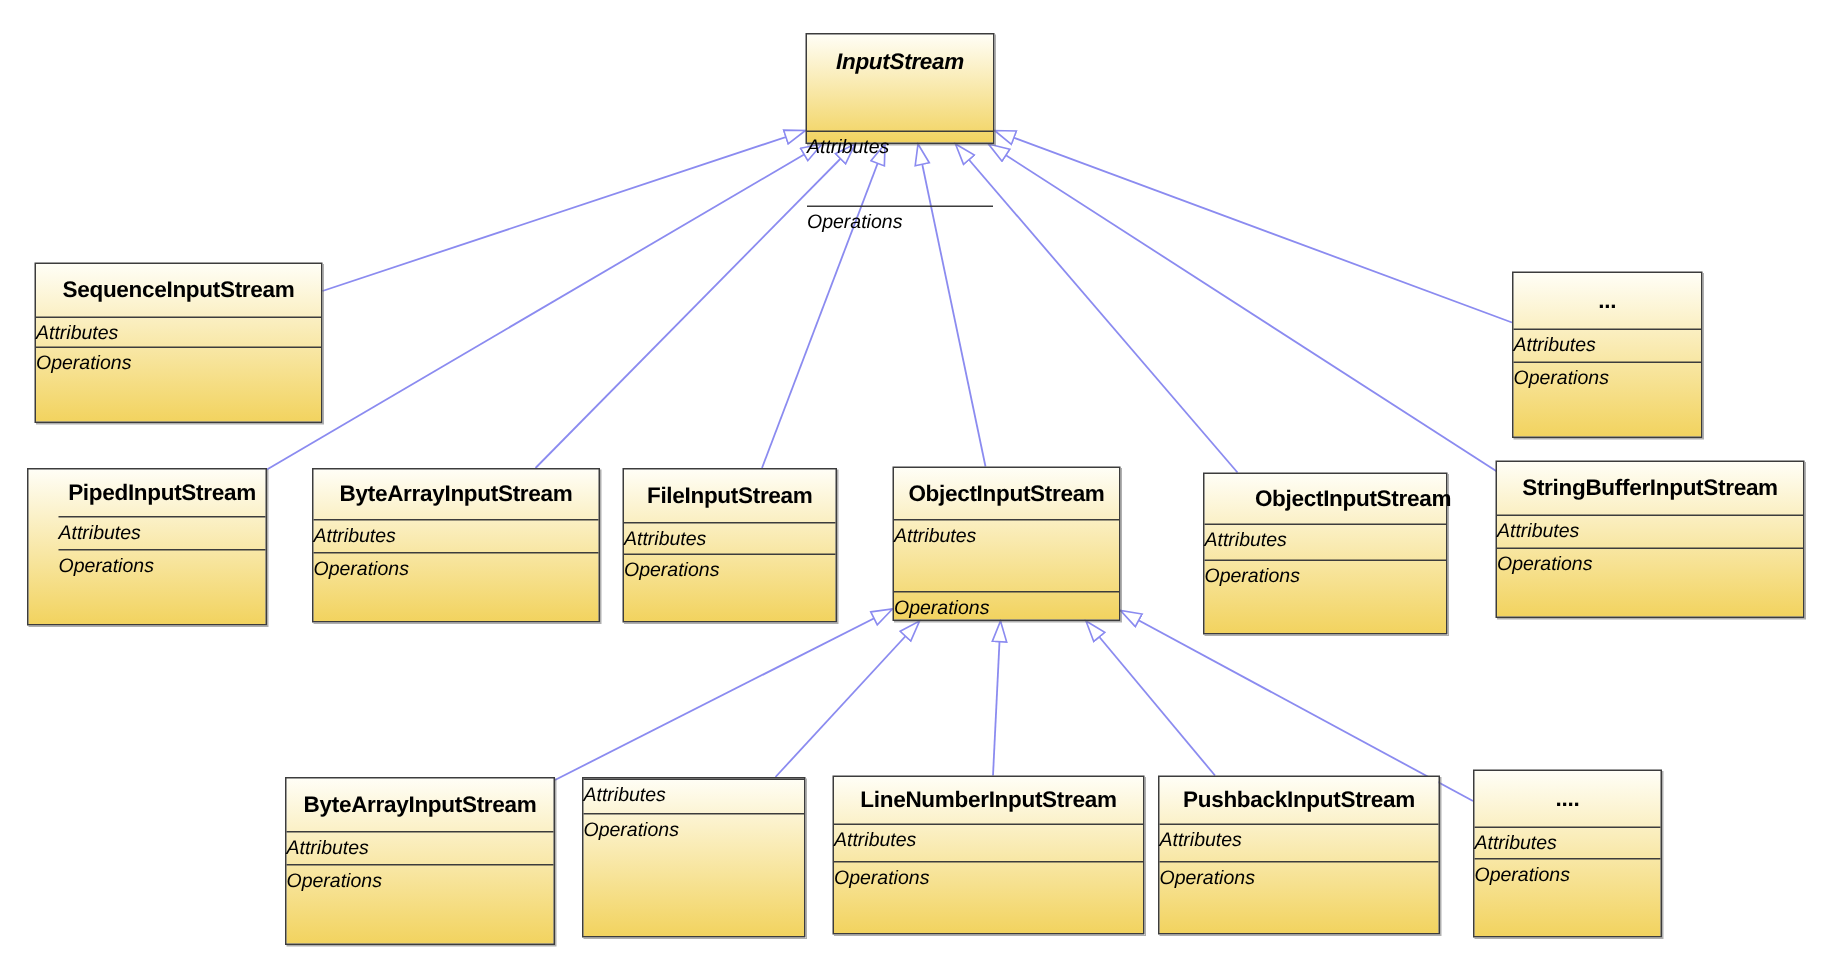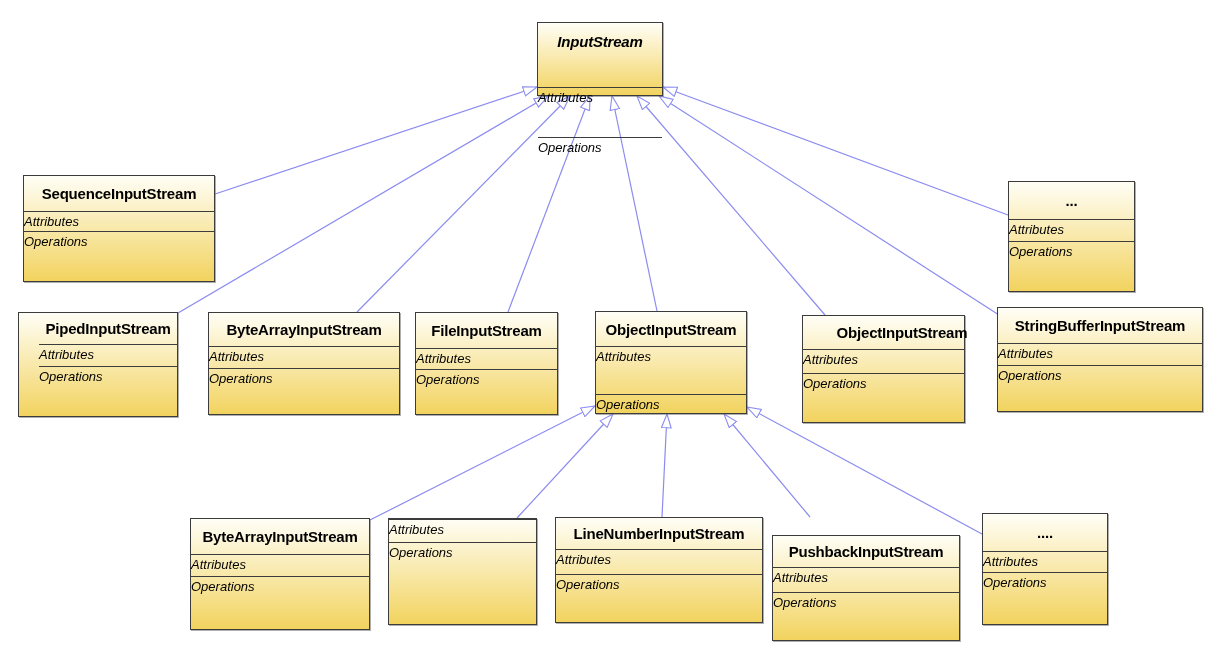--- a/index.html
+++ b/index.html
@@ -110,21 +110,21 @@
       </div>
       <div class="uml-class" style="left: 388px; top: 518px; width: 149px; height: 107px; background: linear-gradient(rgb(255, 254, 246), rgb(242, 211, 95)); border-color: rgb(60, 60, 60);">
         <div class="compartment" style="height: 23px; border-top-color: rgb(60, 60, 60);">Attributes</div>
         <div class="compartment ops" style="border-top-color: rgb(60, 60, 60);">Operations</div>
       </div>
       <div class="uml-class" style="left: 555px; top: 517px; width: 208px; height: 106px; background: linear-gradient(rgb(255, 254, 246), rgb(242, 211, 95)); border-color: rgb(60, 60, 60);">
         <div class="uml-title" style="height: 31px;">LineNumberInputStream</div>
         <div class="compartment" style="height: 25px; border-top-color: rgb(60, 60, 60);">Attributes</div>
         <div class="compartment ops" style="border-top-color: rgb(60, 60, 60);">Operations</div>
       </div>
-      <div class="uml-class" style="left: 772px; top: 535px; width: 188px; height: 106px; background: linear-gradient(rgb(255, 254, 246), rgb(242, 211, 95)); border-color: rgb(60, 60, 60);">
+      <div class="uml-class" style="left: 772px; top: 517px; width: 188px; height: 106px; background: linear-gradient(rgb(255, 254, 246), rgb(242, 211, 95)); border-color: rgb(60, 60, 60);">
         <div class="uml-title" style="height: 31px;">PushbackInputStream</div>
         <div class="compartment" style="height: 25px; border-top-color: rgb(60, 60, 60);">Attributes</div>
         <div class="compartment ops" style="border-top-color: rgb(60, 60, 60);">Operations</div>
       </div>
       <div class="uml-class" style="left: 982px; top: 513px; width: 126px; height: 112px; background: linear-gradient(rgb(255, 254, 246), rgb(242, 211, 95)); border-color: rgb(60, 60, 60);">
         <div class="uml-title" style="height: 37px;">....</div>
         <div class="compartment" style="height: 21px; border-top-color: rgb(60, 60, 60);">Attributes</div>
         <div class="compartment ops" style="border-top-color: rgb(60, 60, 60);">Operations</div>
       </div>
     </div>

